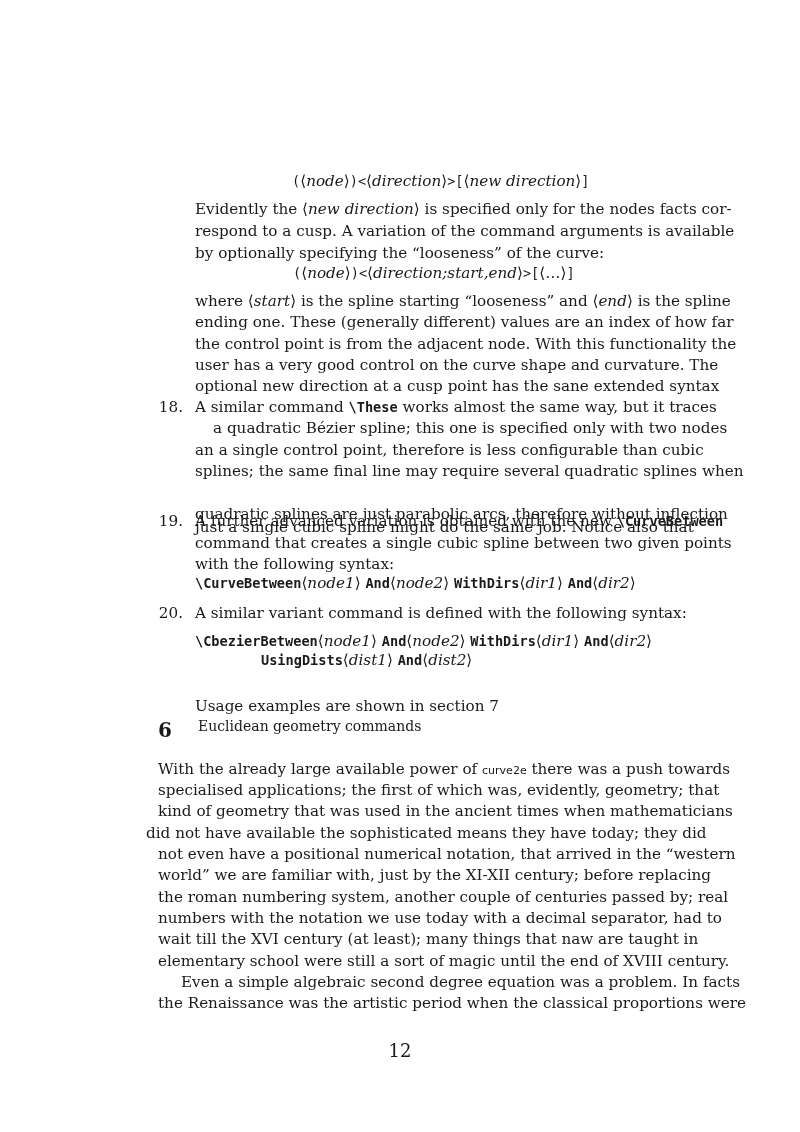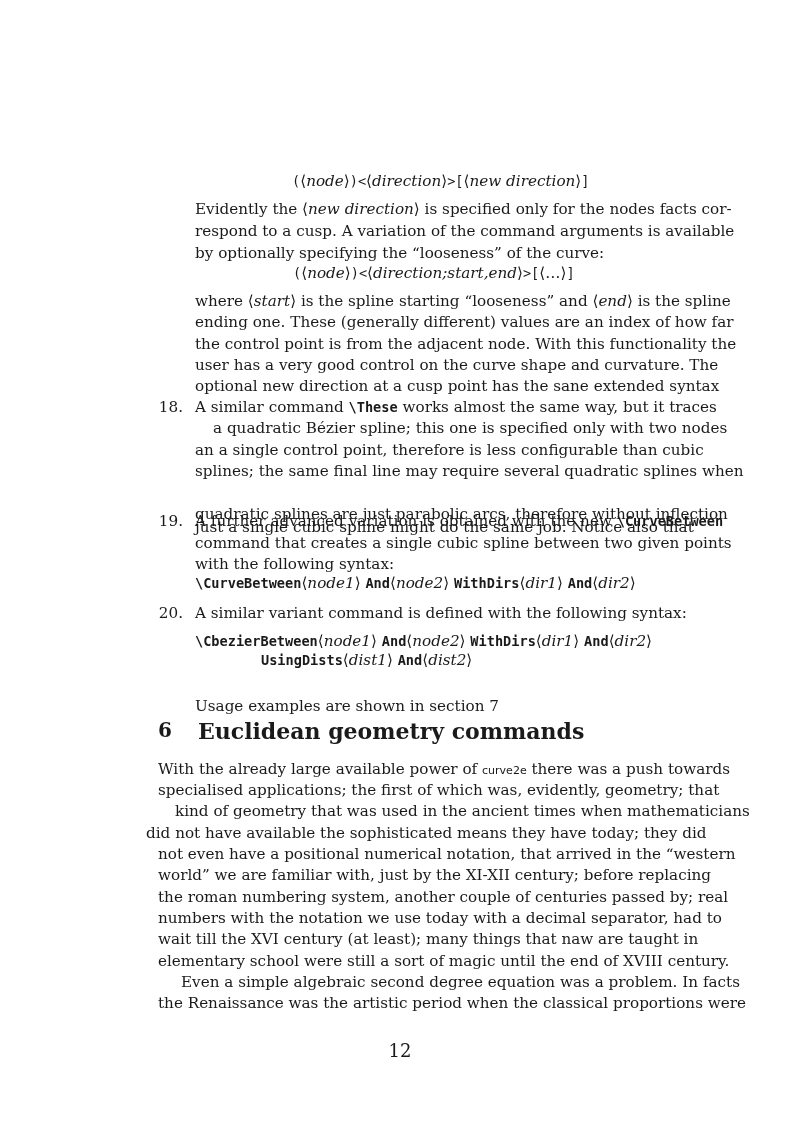--- a/index.html
+++ b/index.html
@@ -5,21 +5,21 @@
     html, body { margin: 0; padding: 0; background: #ffffff; }
     body { width: 800px; height: 1132px; position: relative; overflow: hidden;
            font-family: "DejaVu Serif", "Liberation Serif", serif; color: #1a1a1a; }
     .line { position: absolute; white-space: nowrap; font-size: 15.2px; line-height: 18px; }
     .just { text-align: justify; text-align-last: justify; }
     .tt { font-family: "DejaVu Sans Mono", "Liberation Mono", monospace; font-size: 13.6px; }
     .it { font-style: italic; }
     .ang { font-style: normal; }
     .num { position: absolute; font-size: 15.2px; line-height: 18px; text-align: right; width: 30px; }
     .h-num { position: absolute; font-weight: bold; font-size: 20px; }
-    .h-title { position: absolute; font-weight: bold; font-size: 22px; }
+    .h-title { position: absolute; font-weight: normal; font-size: 14px; }
     .sans { font-family: "DejaVu Sans", "Liberation Sans", sans-serif; font-size: 11px; }
     .pagenum { position: absolute; font-size: 18px; left: 0; width: 800px; text-align: center; }
   </style>
 </head>
 <body>
 
 <div class="line" style="left:292px; top:172px;">
   <span class="tt">(</span><span class="ang">⟨</span><span class="it">node</span><span class="ang">⟩</span><span class="tt">)&lt;</span><span class="ang">⟨</span><span class="it">direction</span><span class="ang">⟩</span><span class="tt">&gt;[</span><span class="ang">⟨</span><span class="it">new direction</span><span class="ang">⟩</span><span class="tt">]</span>
 </div>
 
@@ -61,21 +61,21 @@
 <div class="line" style="left:222px; top:651px;">
   <span class="tt" style="font-weight:bold;padding-left:39px;">UsingDists</span><span class="ang">⟨</span><span class="it">dist1</span><span class="ang">⟩</span> <span class="tt" style="font-weight:bold;">And</span><span class="ang">⟨</span><span class="it">dist2</span><span class="ang">⟩</span>
 </div>
 <div class="line" style="left:195px; top:679px;margin-top:18px;">Usage examples are shown in section 7</div>
 
 <div class="h-num" style="left:158px; top:718px;">6</div>
 <div class="h-title" style="left:198px; top:718px;">Euclidean geometry commands</div>
 
 <div class="line just" style="left:158px; width:483px; top:760px;"><span>With the already large available power of </span><span class="sans">curve2e</span><span> there was a push towards</span></div>
 <div class="line just" style="left:158px; width:483px; top:781px;">specialised applications; the first of which was, evidently, geometry; that</div>
-<div class="line just" style="left:175px; width:483px; top:802px;">kind of geometry that was used in the ancient times when mathematicians</div>
+<div class="line just" style="left:158px; width:483px; top:802px;">kind of geometry that was used in the ancient times when mathematicians</div>
 <div class="line just" style="left:146px; width:483px; top:824px;">did not have available the sophisticated means they have today; they did</div>
 <div class="line just" style="left:158px; width:483px; top:845px;">not even have a positional numerical notation, that arrived in the “western</div>
 <div class="line just" style="left:158px; width:483px; top:866px;">world” we are familiar with, just by the XI-XII century; before replacing</div>
 <div class="line just" style="left:158px; width:483px; top:888px;">the roman numbering system, another couple of centuries passed by; real</div>
 <div class="line just" style="left:158px; width:483px; top:909px;">numbers with the notation we use today with a decimal separator, had to</div>
 <div class="line just" style="left:158px; width:483px; top:930px;">wait till the XVI century (at least); many things that naw are taught in</div>
 <div class="line just" style="left:158px; width:483px; top:952px;">elementary school were still a sort of magic until the end of XVIII century.</div>
 <div class="line just" style="left:181px; width:460px; top:973px;">Even a simple algebraic second degree equation was a problem. In facts</div>
 <div class="line just" style="left:158px; width:483px; top:994px;">the Renaissance was the artistic period when the classical proportions were</div>
 

